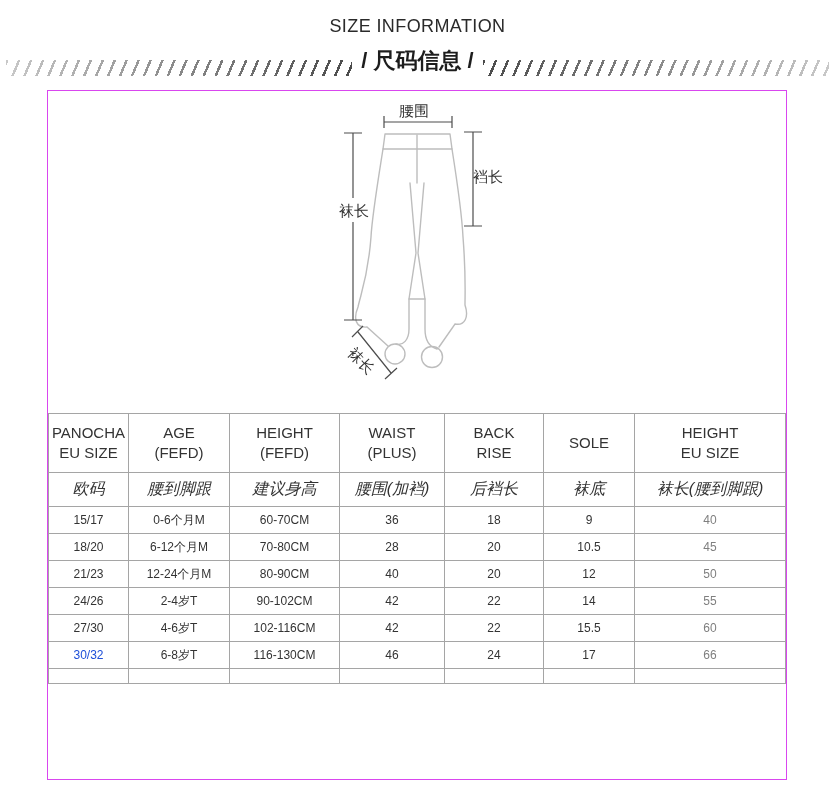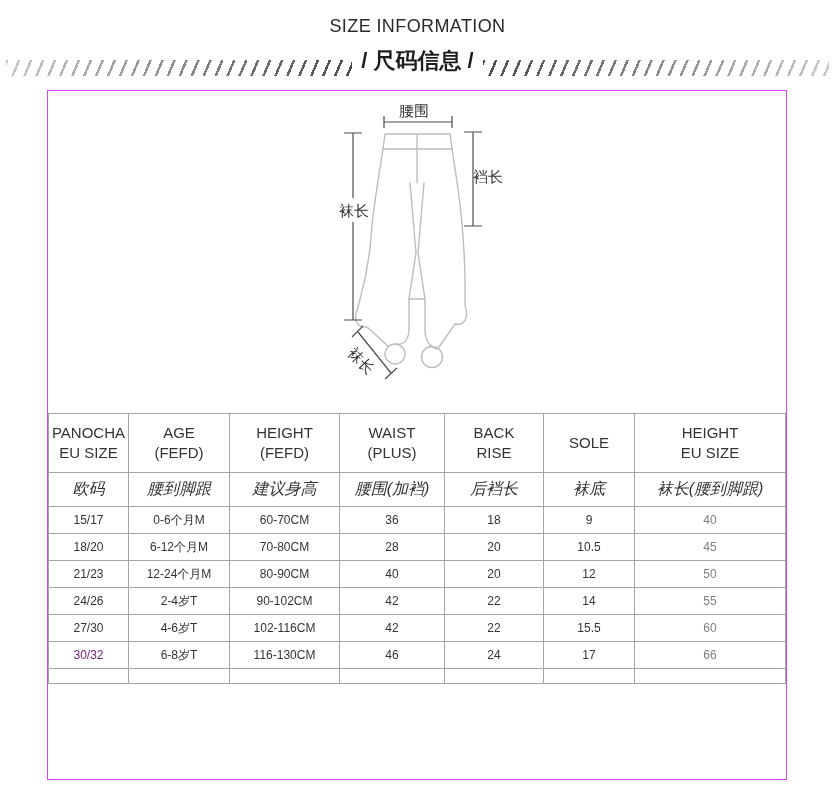--- a/index.html
+++ b/index.html
@@ -43,21 +43,21 @@
   }
   table.size th,table.size td{
     border:1px solid #a5a5a5;text-align:center;vertical-align:middle;
     padding:0;font-weight:normal;color:#333;
   }
   tr.hdr-en th{height:58px;font-size:15px;line-height:20px;}
   tr.hdr-en .sub:empty{display:none;}
   tr.hdr-cn td{height:33px;font-size:16px;font-style:italic;}
   tbody td{height:26px;font-size:12px;}
   tbody td:last-child{color:#7f7f7f;}
-  tbody tr:nth-child(6) td:first-child{color:#701a75;}
+  tbody tr:nth-child(6) td:first-child{color:#1d4ed8;}
   tr.spacer td{height:14px;}
 
   
   .notes{
     position:absolute;left:0;right:0;top:595px;bottom:0;
     border-top:1px solid #a8a8a8;padding:9px 12px 0 15px;
     font-size:16px;line-height:25px;color:#222;
   }
   .notes div{white-space:nowrap;overflow:hidden;}
 </style>

